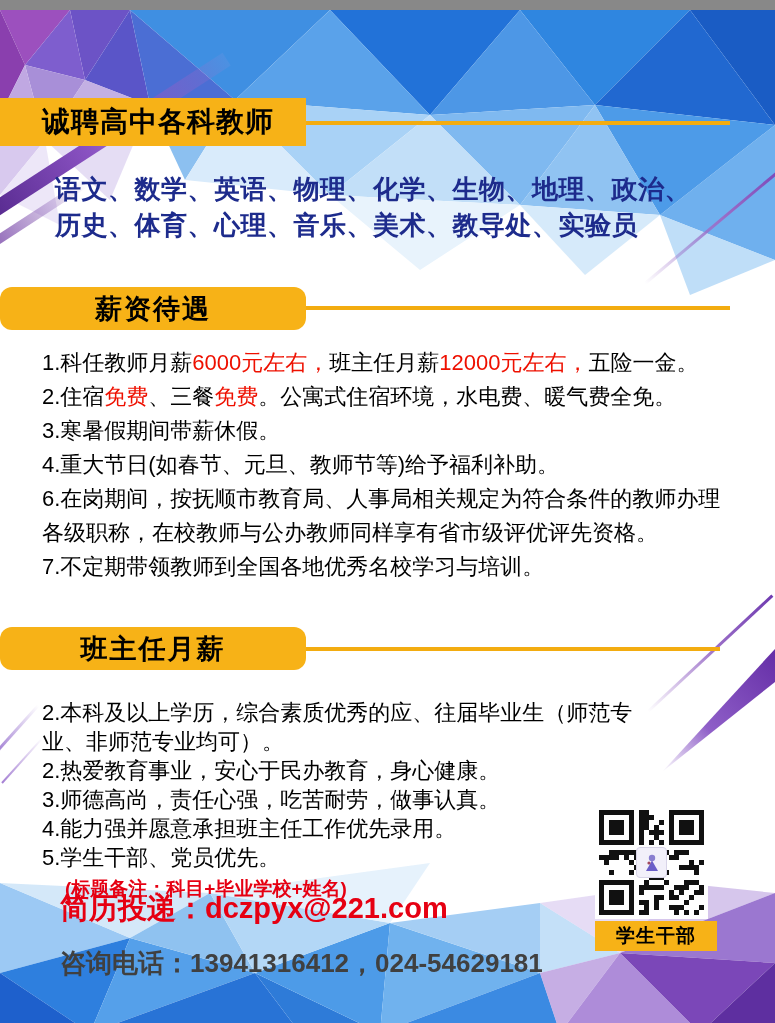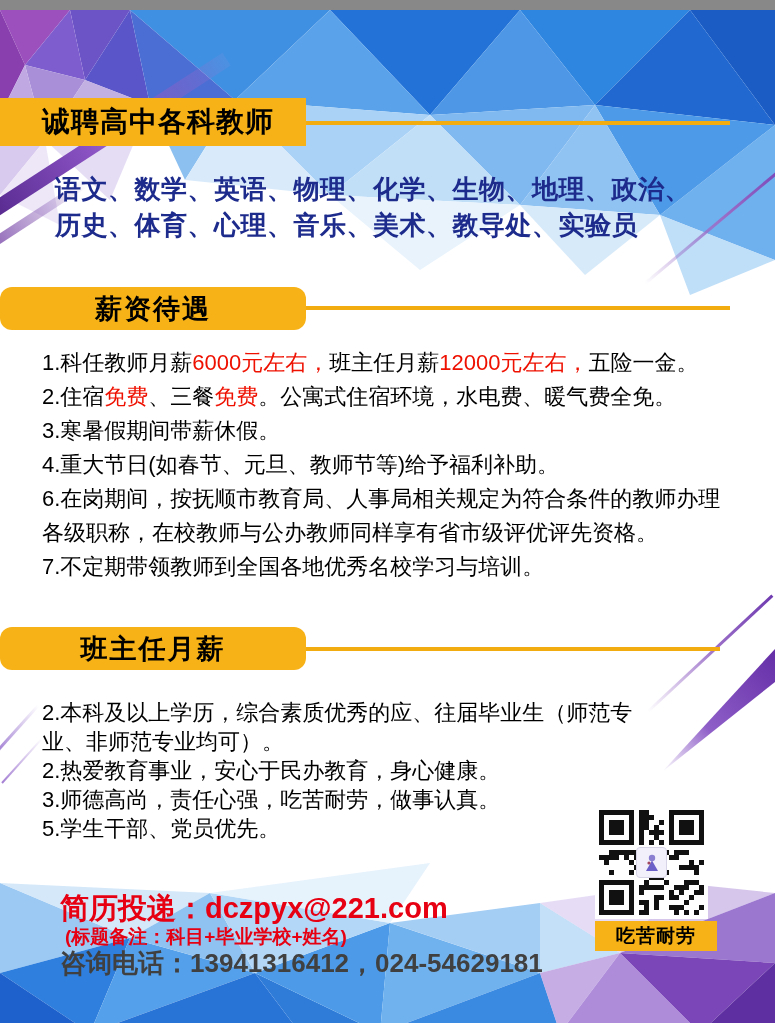--- a/index.html
+++ b/index.html
@@ -40,21 +40,21 @@
   
   .subjects{position:absolute;left:55px;top:161px;width:680px;
     color:#1D2B8C;font-size:26px;font-weight:bold;line-height:36px;letter-spacing:0.5px;}
   
   .list{position:absolute;color:#000;font-weight:normal;}
   .salary-list{left:42px;top:336px;width:695px;font-size:22px;line-height:34px;}
   .cond-list{left:42px;top:688px;width:632px;font-size:22px;line-height:29px;}
   .red{color:#EE1000;}
   
   .email{position:absolute;left:60px;top:879px;color:#E60012;font-size:29px;font-weight:bold;}
-  .note{position:absolute;left:65px;top:914px;color:#E60012;font-size:19px;font-weight:bold;}
+  .note{position:absolute;left:65px;top:866px;color:#E60012;font-size:19px;font-weight:bold;}
   .phone{position:absolute;left:60px;top:936px;color:#404040;font-size:26px;font-weight:bold;}
   
   .qr-box{position:absolute;left:595px;top:796px;width:113px;height:113px;background:#fff;}
   .qr-box svg{position:absolute;left:4px;top:4px;}
   .qr-logo{position:absolute;left:41px;top:41px;width:31px;height:31px;background:#f2f0fa;
     border:1px solid #d8d4e8;border-radius:4px;box-sizing:border-box;
     display:flex;align-items:center;justify-content:center;}
   .qr-btn{position:absolute;left:595px;top:911px;width:122px;height:30px;background:#F7B217;
     color:#000;font-size:19px;font-weight:bold;display:flex;align-items:center;justify-content:center;
     letter-spacing:1px;}
@@ -155,20 +155,21 @@
     </div>
 
   <div class="banner sec" style="top:617px;height:43px;">
     <span>班主任月薪</span>
   </div>
   <div class="rule rule3"></div>
   <div class="list cond-list">
       <div>2.本科及以上学历，综合素质优秀的应、往届毕业生（师范专业、非师范专业均可）。</div>
       <div>2.热爱教育事业，安心于民办教育，身心健康。</div>
       <div>3.师德高尚，责任心强，吃苦耐劳，做事认真。</div>
+      <div>4.能力强并愿意承担班主任工作优先录用。</div>
       <div>5.学生干部、党员优先。</div>
     </div>
 
   <div class="email">简历投递：dczpyx@221.com</div>
   <div class="note">(标题备注：科目+毕业学校+姓名)</div>
   <div class="phone">咨询电话：13941316412，024-54629181</div>
 
   <div class="qr-box">
     <svg id="qr-svg" width="105" height="105" viewBox="0 0 21 21" shape-rendering="crispEdges">
         <rect x="8" y="0" width="1" height="1" fill="#111"></rect>
@@ -275,15 +276,15 @@
         <rect x="2" y="16" width="3" height="3" fill="#111"></rect>
       </svg>
     <div class="qr-logo">
       <svg width="22" height="22" viewBox="0 0 22 22">
         <circle cx="11" cy="6" r="3.2" fill="#8a7fd0"></circle>
         <path d="M5 19 L11 8.5 L17 19 Z" fill="#6b5fc8"></path>
         <circle cx="8" cy="11" r="1.6" fill="#a04860"></circle>
       </svg>
     </div>
   </div>
-  <div class="qr-btn">吃苦耐劳</div>
+  <div class="qr-btn">学生干部</div>
 
 </div>
 
 </body></html>

